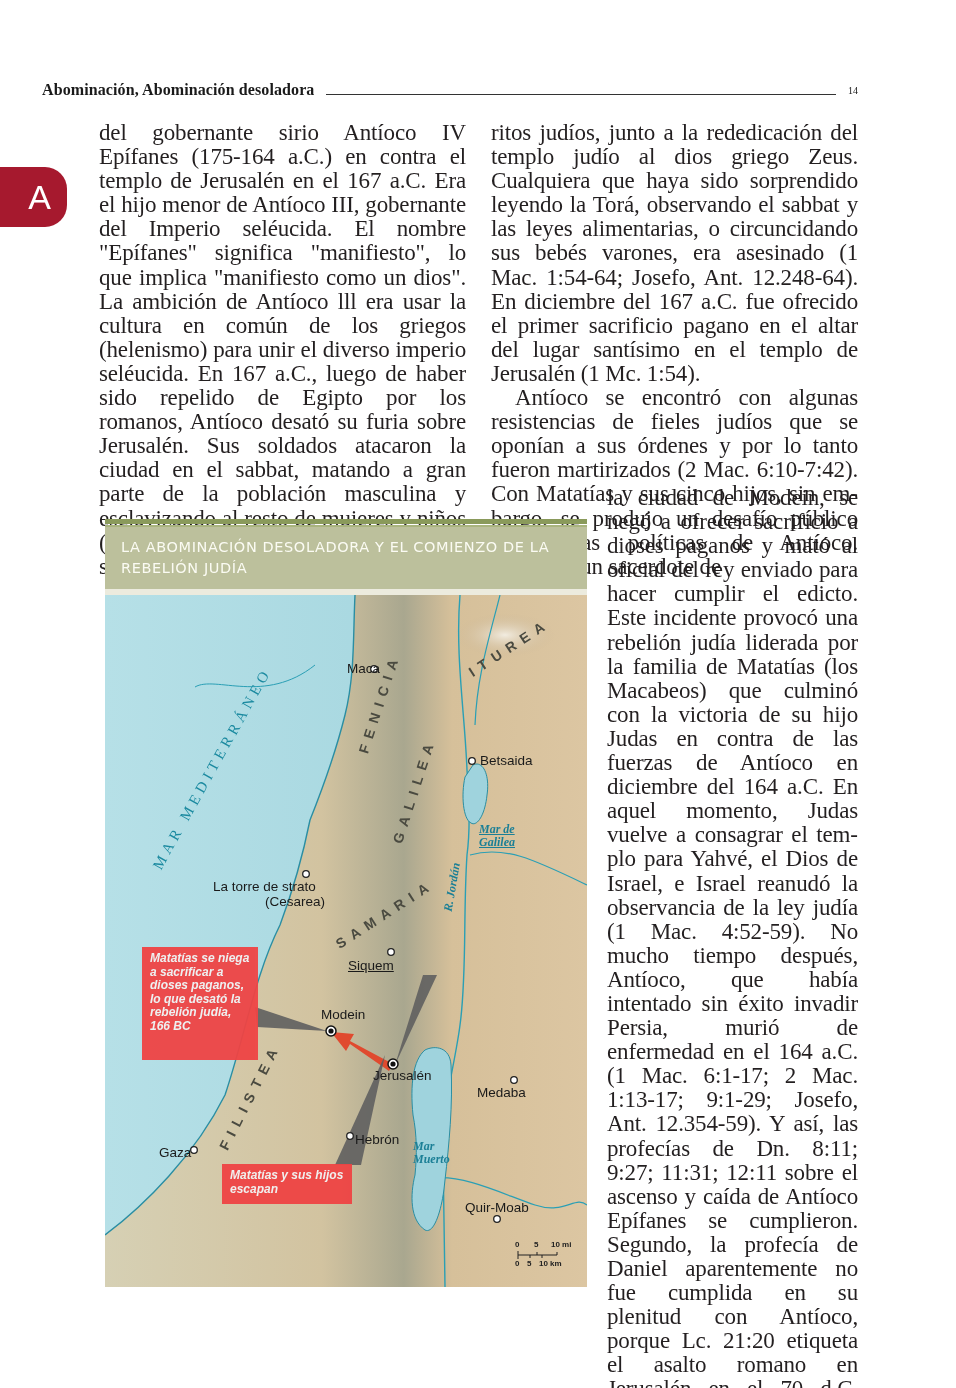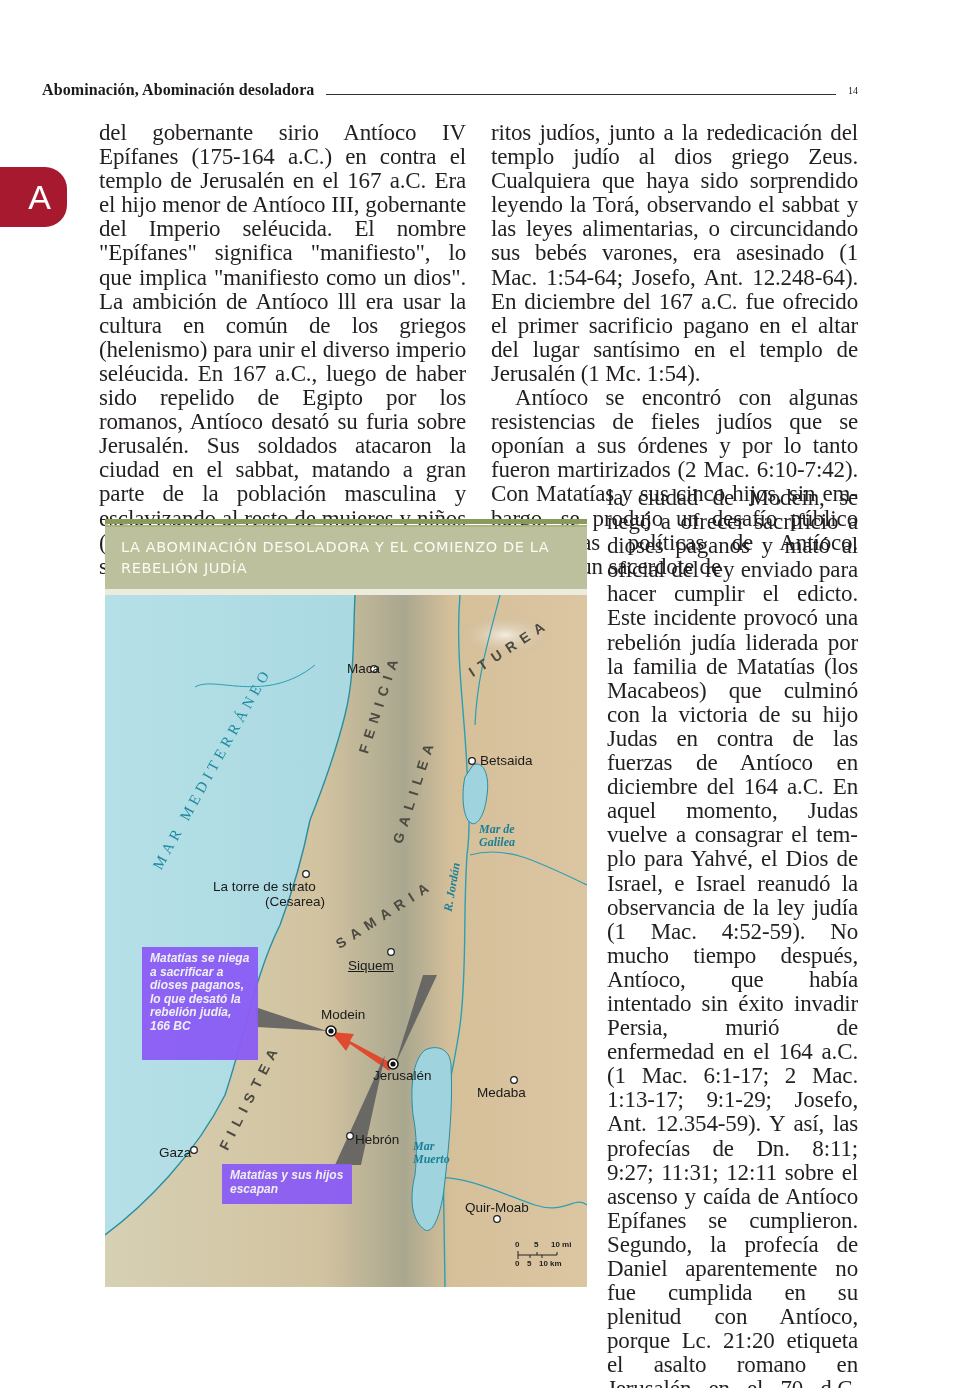--- a/index.html
+++ b/index.html
@@ -41,21 +41,21 @@
     letter-spacing: 0.6px; line-height: 21px; padding: 10px 16px; box-sizing: border-box;
   }
   .map-gap { position: absolute; left: 0; top: 70px; width: 482px; height: 6px; background: #ecebde; }
   .map-body { position: absolute; left: 0; top: 76px; width: 482px; height: 692px; overflow: hidden; }
   .map-body svg { position: absolute; left: 0; top: 0; }
   .lbl { position: absolute; font-family: "Liberation Sans", "DejaVu Sans", sans-serif; font-size: 13.5px; color: #1a1a1a; white-space: nowrap; }
   .lbl-region { position: absolute; font-family: "Liberation Sans", "DejaVu Sans", sans-serif; font-weight: bold; font-size: 14px; letter-spacing: 7px; color: #4a4a40; white-space: nowrap; transform-origin: left center; }
   .lbl-sea { position: absolute; font-family: "Liberation Serif", "DejaVu Serif", serif; font-size: 15px; letter-spacing: 4.5px; color: #1b8aa0; white-space: nowrap; transform-origin: left center; }
   .lbl-water { position: absolute; font-family: "Liberation Serif", "DejaVu Serif", serif; font-style: italic; font-weight: bold; font-size: 12px; line-height: 13px; color: #1b7f96; }
   .callout {
-    position: absolute; background: #8b5cf6; color: #f2f2f2; opacity: 0.95;
+    position: absolute; background: #ef4444; color: #f2f2f2; opacity: 0.95;
     font-family: "Liberation Sans", "DejaVu Sans", sans-serif; font-style: italic; font-weight: bold;
     font-size: 12px; line-height: 13.5px; padding: 5px 8px; box-sizing: border-box;
   }
   .scale { position: absolute; font-family: "Liberation Sans", "DejaVu Sans", sans-serif; font-weight: bold; font-size: 8px; color: #222; }
 </style>
 </head>
 <body>
 
 <div class="header">
   <span class="title">Abominación, Abominación desoladora</span>
@@ -167,21 +167,21 @@
     <div class="lbl" style="left:108px; top:284px;">La torre de strato</div>
     <div class="lbl" style="left:160px; top:299px;">(Cesarea)</div>
     <div class="lbl" style="left:243px; top:363px;text-decoration:underline;">Siquem</div>
     <div class="lbl" style="left:216px; top:412px;">Modein</div>
     <div class="lbl" style="left:268px; top:473px;">Jerusalén</div>
     <div class="lbl" style="left:372px; top:490px;">Medaba</div>
     <div class="lbl" style="left:250px; top:537px;">Hebrón</div>
     <div class="lbl" style="left:54px; top:550px;">Gaza</div>
     <div class="lbl" style="left:360px; top:605px;">Quir-Moab</div>
 
-    <div class="lbl-water" style="left:374px; top:228px; width:50px;">Mar de Galilea</div>
+    <div class="lbl-water" style="left:374px; top:228px; width:50px;text-decoration:underline;">Mar de Galilea</div>
     <div class="lbl-water" style="left:308px; top:545px; width:36px;">Mar Muerto</div>
     <div class="lbl-water" style="left:343px; top:310px; transform: rotate(-80deg); transform-origin:left center; white-space:nowrap;">R. Jordán</div>
 
     <div class="callout" style="left:37px; top:352px; width:116px; height:113px;">Matatías se niega a sacrificar a dioses paganos, lo que desató la rebelión judía, 166 BC</div>
     <div class="callout" style="left:117px; top:569px; width:130px; height:40px;">Matatías y sus hijos escapan</div>
 
     <div class="scale" style="left:410px; top:645px;">0</div>
     <div class="scale" style="left:429px; top:645px;">5</div>
     <div class="scale" style="left:446px; top:645px;">10 mi</div>
     <div class="scale" style="left:410px; top:664px;">0</div>

